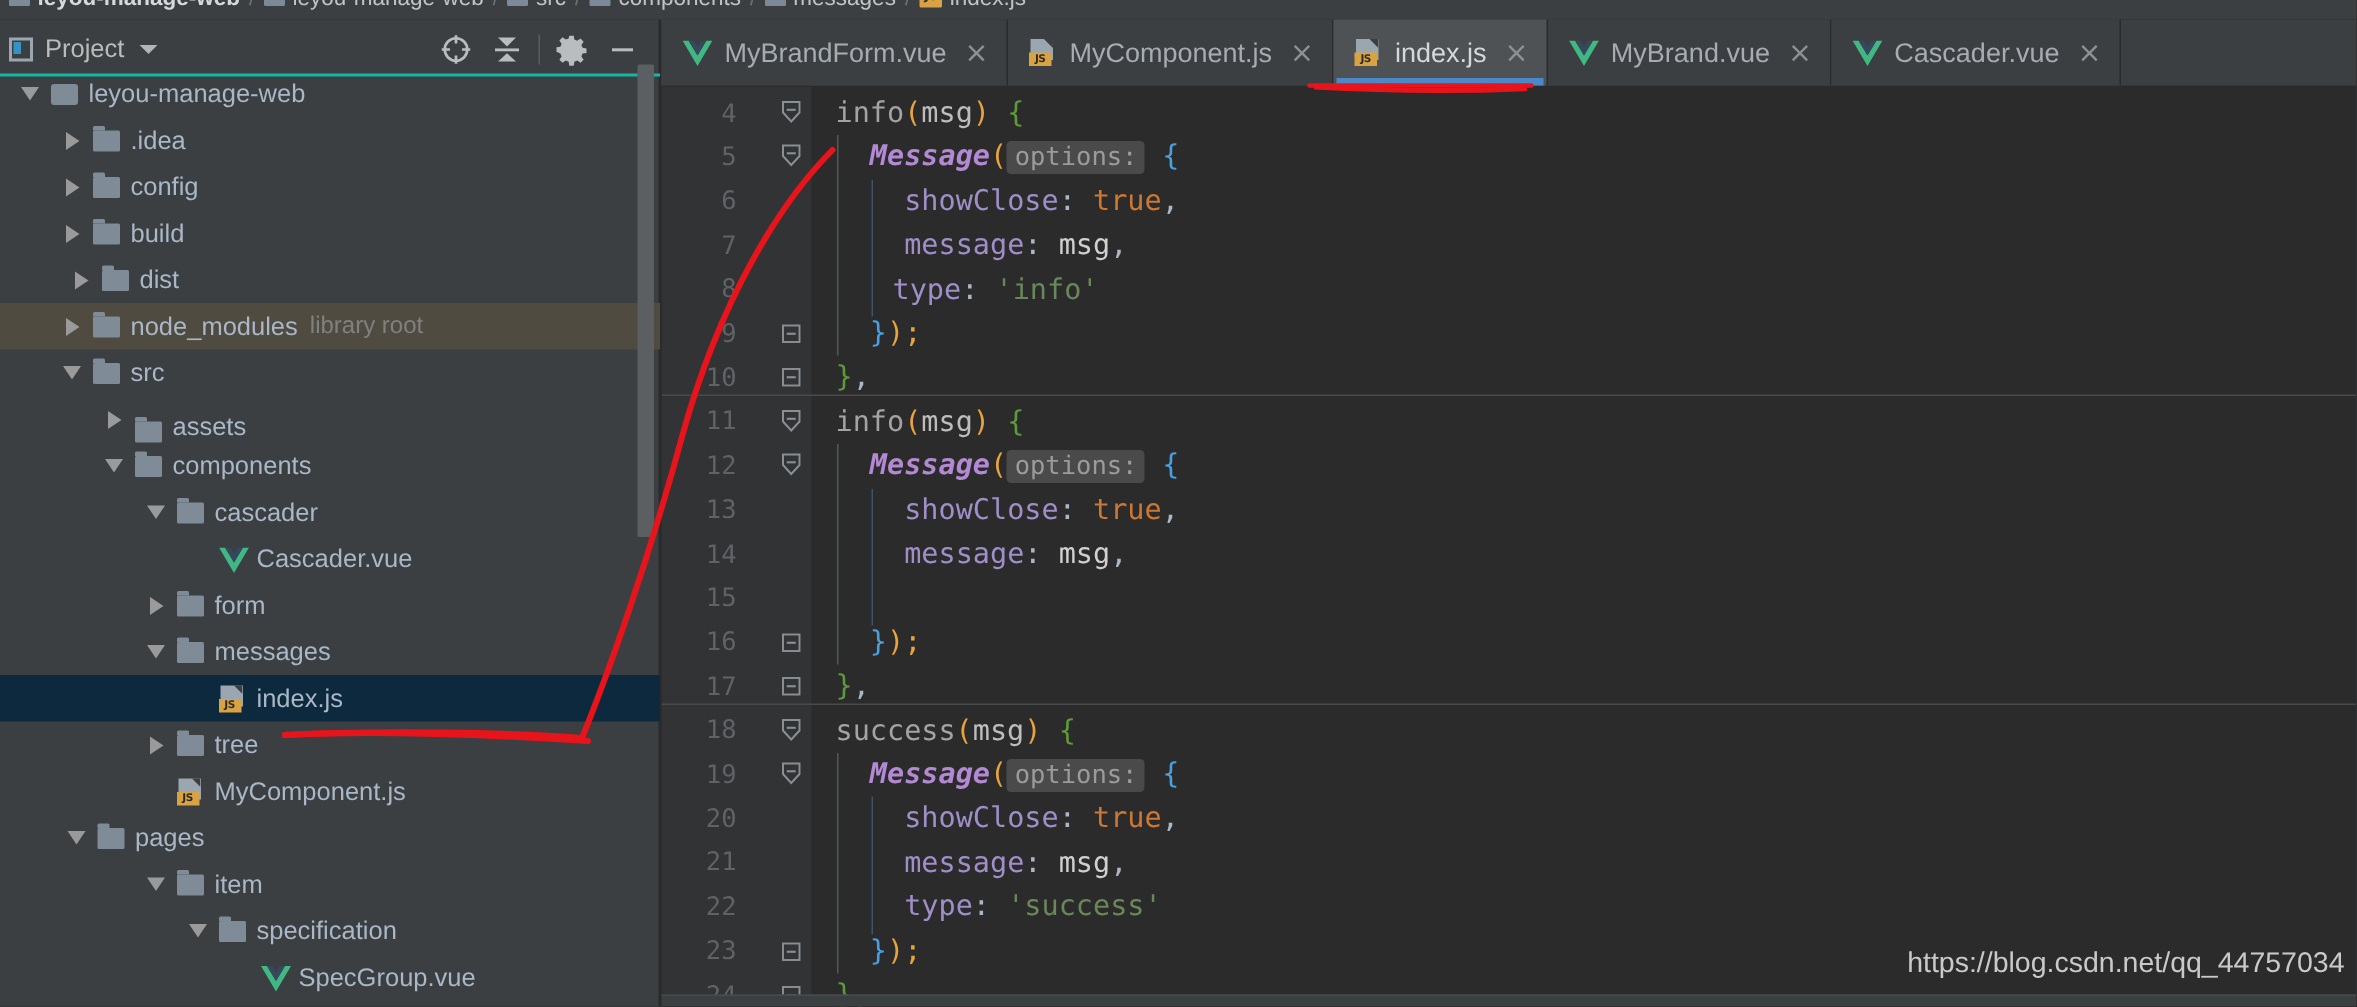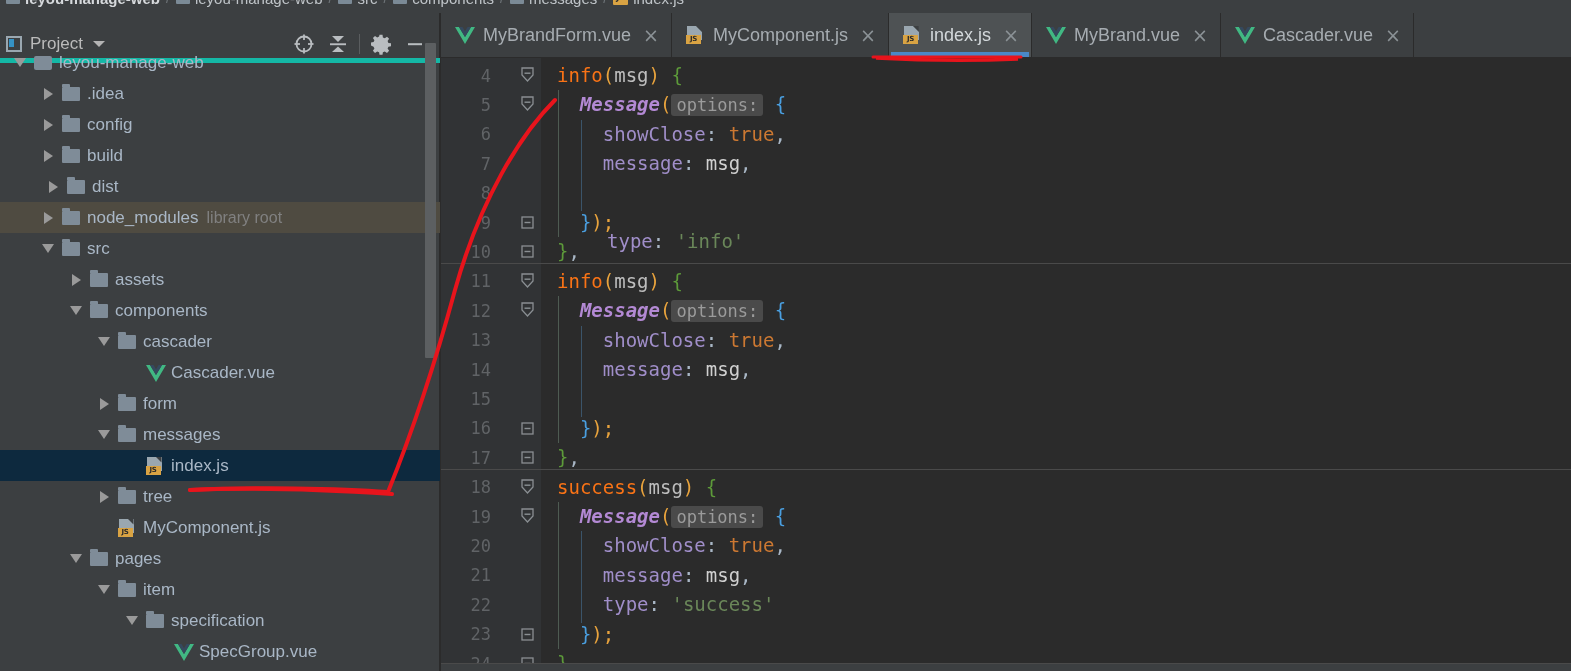--- a/index.html
+++ b/index.html
@@ -50,23 +50,23 @@
     color: #2b2b2b; text-align:center; line-height:14px;
   }
 
   
   .project-panel {
     position: absolute; left: 0; top: 13px; width: 440px; height: 658px;
     background: #3c3f41;
     border-right: 1px solid #2b2b2b;
   }
   .project-header {
-    position: absolute; left:0; top:16px; width: 440px; height: 34px;
+    position: absolute; left:0; top:4px; width: 440px; height: 34px;
     display: flex; align-items: center;
-    border-bottom: 5px solid #14b8a6;
+    border-bottom: 2px solid #14b8a6;
   }
   .proj-icon {
     width: 16px; height: 16px; margin-left: 6px;
     border: 2px solid #9aa7b0; background: #3c3f41; position: relative;
   }
   .proj-icon::after {
     content:""; position:absolute; left:1px; top:1px; width:5px; height:8px;
     background:#3592c4;
   }
   .project-title { color: #bbbbbb; font-size: 17px; margin-left: 8px; }
@@ -191,21 +191,21 @@
     position:absolute; left:0; height:29px; line-height:29px; white-space:pre;
     color:#a9b7c6;
   }
   .sep-line {
     position:absolute; left:0; width: 1130px; height:1px; background:#4a4a4a;
   }
   .indent-guide { position:absolute; width:1px; background:#4e5b52; }
   .indent-guide.b { background:#3b5469; }
 
   
-  .t-fn      { color:#f97316; }
+  .t-fn      { color:#a3a3a3; }
   .t-param   { color:#bdbdbd; }
   .t-paren   { color:#e8a33d; }
   .t-brace-g { color:#5d9a3a; }
   .t-brace-b { color:#4a9fe0; }
   .t-cls     { color:#b389d4; font-style: italic; font-weight: bold; }
   .t-prop    { color:#a08ec9; }
   .t-kw      { color:#cc7832; }
   .t-str     { color:#6a8759; }
   .t-var     { color:#d0d0d0; }
   .t-punc    { color:#a9b7c6; }
@@ -337,21 +337,21 @@
         </div>
         <div class="tree-row" style="padding-left: 38px;">
           <div class="tw">
             <div class="tri-right"></div>
           </div>
           <div class="icon-slot">
             <div class="folder"></div>
           </div>
           <span class="tree-label">build</span>
         </div>
-        <div class="tree-row" style="padding-left: 22px; margin-left: 21px;">
+        <div class="tree-row" style="padding-left: 44px;">
           <div class="tw">
             <div class="tri-right"></div>
           </div>
           <div class="icon-slot">
             <div class="folder"></div>
           </div>
           <span class="tree-label">dist</span>
         </div>
         <div class="tree-row hovered" style="padding-left: 38px;">
           <div class="tw">
@@ -365,21 +365,21 @@
         </div>
         <div class="tree-row" style="padding-left: 38px;">
           <div class="tw">
             <div class="tri-down"></div>
           </div>
           <div class="icon-slot">
             <div class="folder"></div>
           </div>
           <span class="tree-label">src</span>
         </div>
-        <div class="tree-row" style="padding-left: 66px;">
+        <div class="tree-row" style="padding-left: 66px; align-items: flex-end;">
           <div class="tw">
             <div class="tri-right"></div>
           </div>
           <div class="icon-slot">
             <div class="folder"></div>
           </div>
           <span class="tree-label">assets</span>
         </div>
         <div class="tree-row" style="padding-left: 66px;">
           <div class="tw">
@@ -451,21 +451,21 @@
         <div class="tree-row" style="padding-left: 94px;">
           <div class="tw"></div>
           <div class="icon-slot">
             <div class="js-ico">
               <div class="js-doc"></div>
               <div class="js-badge">JS</div>
             </div>
           </div>
           <span class="tree-label">MyComponent.js</span>
         </div>
-        <div class="tree-row" style="padding-left: 66px;">
+        <div class="tree-row" style="padding-left: 41px;">
           <div class="tw">
             <div class="tri-down"></div>
           </div>
           <div class="icon-slot">
             <div class="folder"></div>
           </div>
           <span class="tree-label">pages</span>
         </div>
         <div class="tree-row" style="padding-left: 94px;">
           <div class="tw">
@@ -667,21 +667,21 @@
                 <rect x="3" y="3" width="11" height="11" fill="#313335" stroke="#8a8f93" stroke-width="1.3"></rect>
                 <rect x="5.5" y="7.8" width="6" height="1.4" fill="#8a8f93"></rect>
               </svg></div>
           </div>
         </div>
       <div class="code-lines" id="codelines">
           <div class="cline" style="top: 3px; left: 16px;"><span class="t-fn">info</span><span class="t-paren">(</span><span class="t-param">msg</span><span class="t-paren">)</span><span class="t-punc"> </span><span class="t-brace-g">{</span></div>
           <div class="cline" style="top: 32.4px; left: 38.9px;"><span class="t-cls">Message</span><span class="t-paren">(</span><span class="inlay">options:</span><span class="t-punc"> </span><span class="t-brace-b">{</span></div>
           <div class="cline" style="top: 61.8px; left: 61.8px;"><span class="t-prop">showClose</span><span class="t-punc">:</span><span class="t-punc"> </span><span class="t-kw">true</span><span class="t-punc">,</span></div>
           <div class="cline" style="top: 91.2px; left: 61.8px;"><span class="t-prop">message</span><span class="t-punc">:</span><span class="t-punc"> </span><span class="t-var">msg</span><span class="t-punc">,</span></div>
-          <div class="cline" style="top: 120.6px; left: 66px; margin-top: 48px;"><span class="t-prop">type</span><span class="t-punc">:</span><span class="t-punc"> </span><span class="t-str">'info'</span></div>
+          <div class="cline" style="top: 120.6px; left: 54px;"><span class="t-prop">type</span><span class="t-punc">:</span><span class="t-punc"> </span><span class="t-str">'info'</span></div>
           <div class="cline" style="top: 150px; left: 38.9px;"><span class="t-brace-b">}</span><span class="t-paren">)</span><span class="t-semi">;</span></div>
           <div class="cline" style="top: 179.4px; left: 16px;"><span class="t-brace-g">}</span><span class="t-punc">,</span></div>
           <div class="sep-line" style="top: 204.8px; left: -100px; width: 1230px;"></div>
           <div class="cline" style="top: 208.8px; left: 16px;"><span class="t-fn">info</span><span class="t-paren">(</span><span class="t-param">msg</span><span class="t-paren">)</span><span class="t-punc"> </span><span class="t-brace-g">{</span></div>
           <div class="cline" style="top: 238.2px; left: 38.9px;"><span class="t-cls">Message</span><span class="t-paren">(</span><span class="inlay">options:</span><span class="t-punc"> </span><span class="t-brace-b">{</span></div>
           <div class="cline" style="top: 267.6px; left: 61.8px;"><span class="t-prop">showClose</span><span class="t-punc">:</span><span class="t-punc"> </span><span class="t-kw">true</span><span class="t-punc">,</span></div>
           <div class="cline" style="top: 297px; left: 61.8px;"><span class="t-prop">message</span><span class="t-punc">:</span><span class="t-punc"> </span><span class="t-var">msg</span><span class="t-punc">,</span></div>
           <div class="cline" style="top: 355.8px; left: 38.9px;"><span class="t-brace-b">}</span><span class="t-paren">)</span><span class="t-semi">;</span></div>
           <div class="cline" style="top: 385.2px; left: 16px;"><span class="t-brace-g">}</span><span class="t-punc">,</span></div>
           <div class="sep-line" style="top: 410.6px; left: -100px; width: 1230px;"></div>
@@ -694,20 +694,21 @@
           <div class="cline" style="top: 591px; left: 16px;"><span class="t-brace-g">}</span><span class="t-punc">,</span></div>
           <div class="indent-guide" style="left: 17px; top: 32.4px; height: 147px;"></div>
           <div class="indent-guide" style="left: 17px; top: 238.2px; height: 147px;"></div>
           <div class="indent-guide" style="left: 17px; top: 444px; height: 147px;"></div>
           <div class="indent-guide b" style="left: 39.9px; top: 61.8px; height: 91.14px;"></div>
           <div class="indent-guide b" style="left: 39.9px; top: 267.6px; height: 91.14px;"></div>
           <div class="indent-guide b" style="left: 39.9px; top: 473.4px; height: 91.14px;"></div>
         </div>
     </div>
 
+    <div class="watermark">https://blog.csdn.net/qq_44757034</div>
   </div>
   <div class="bottom-strip"></div>
 
   <svg class="annot">
     <path d="M873 57 L1021 57" stroke="#e8141c" stroke-width="3" fill="none" stroke-linecap="round"></path>
     <path d="M876 58 Q950 62 1018 59" stroke="#e8141c" stroke-width="3.5" fill="none"></path>
     <path d="M555 100 C 520 135, 480 200, 455 290 C 432 375, 405 450, 388 492" stroke="#e8141c" stroke-width="4" fill="none" stroke-linecap="round"></path>
     <path d="M388 492 C 340 488, 250 487, 190 490" stroke="#e8141c" stroke-width="4" fill="none" stroke-linecap="round"></path>
     <path d="M190 490 C 250 487, 330 490, 392 494" stroke="#e8141c" stroke-width="4" fill="none" stroke-linecap="round"></path>
   </svg>

